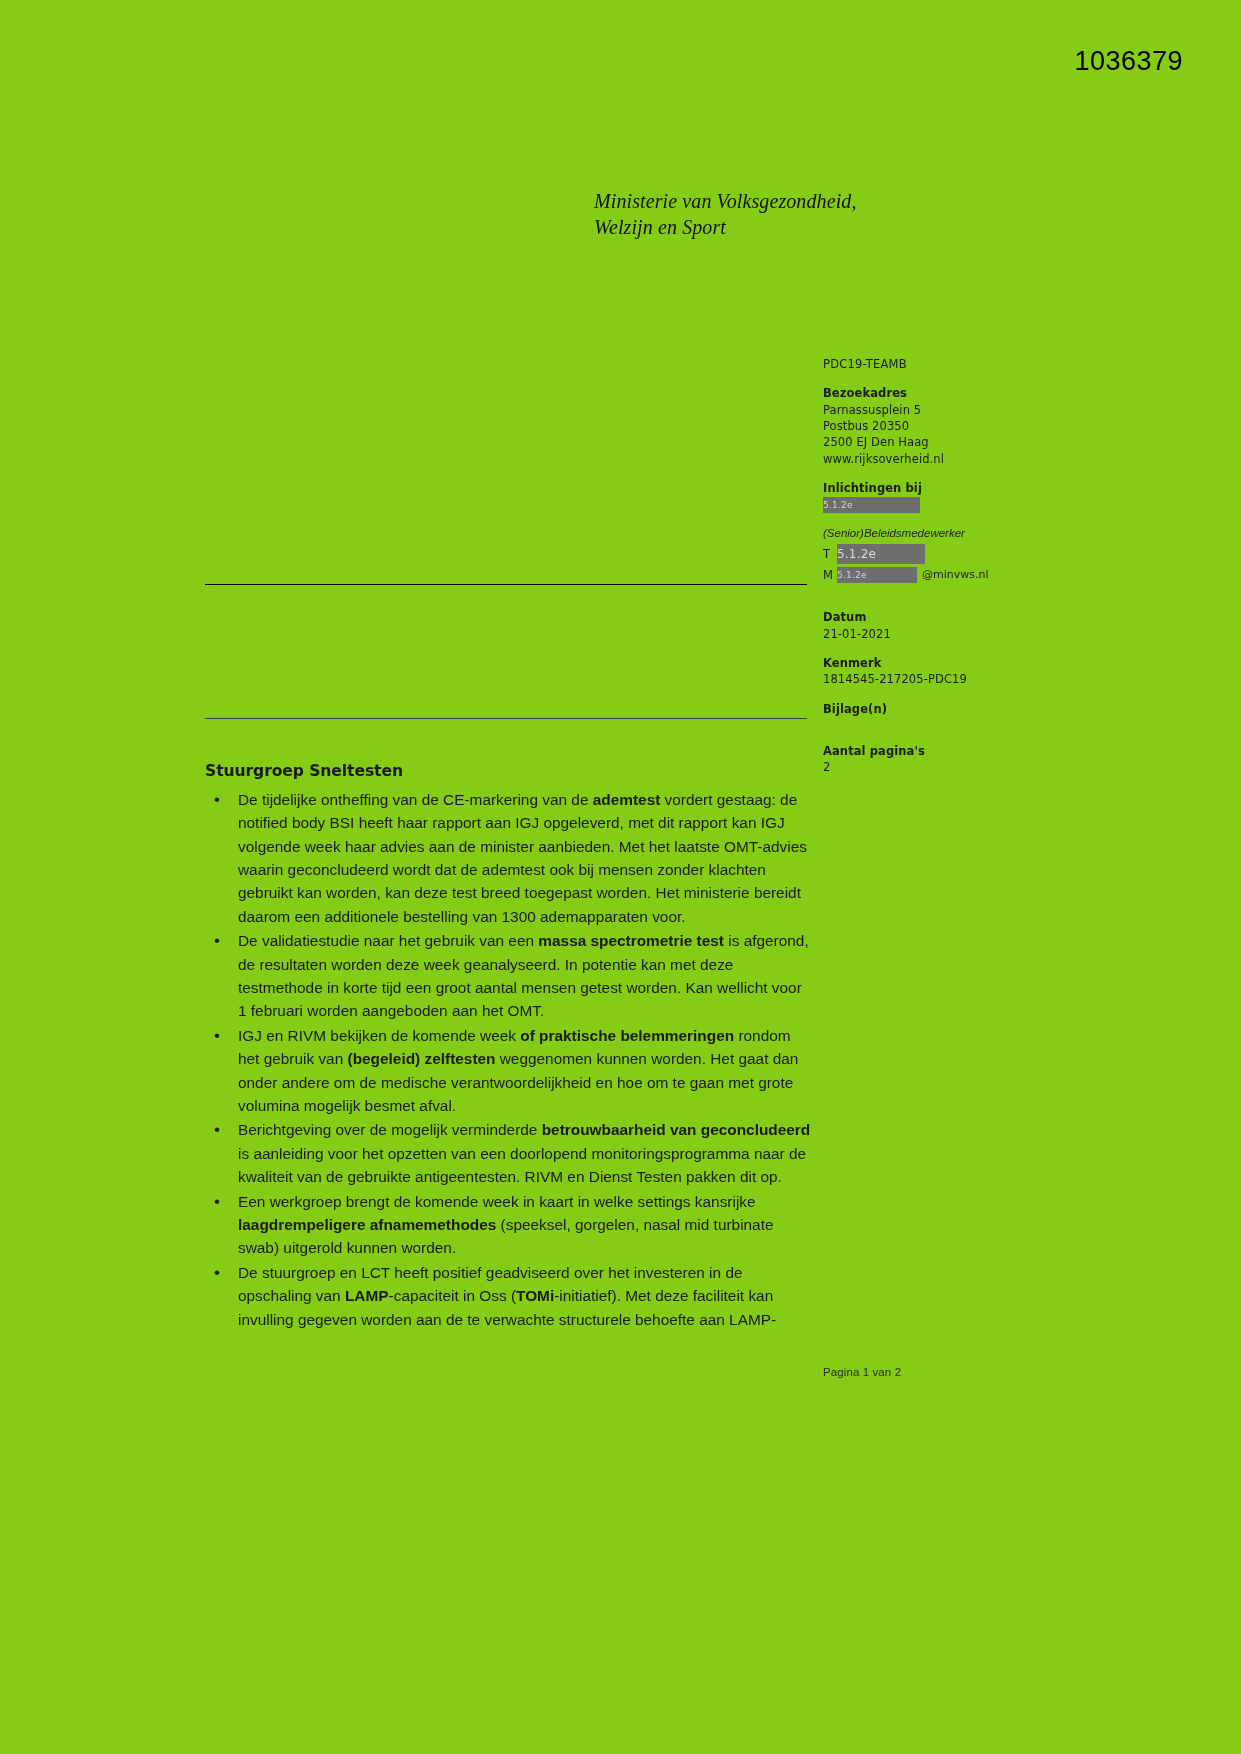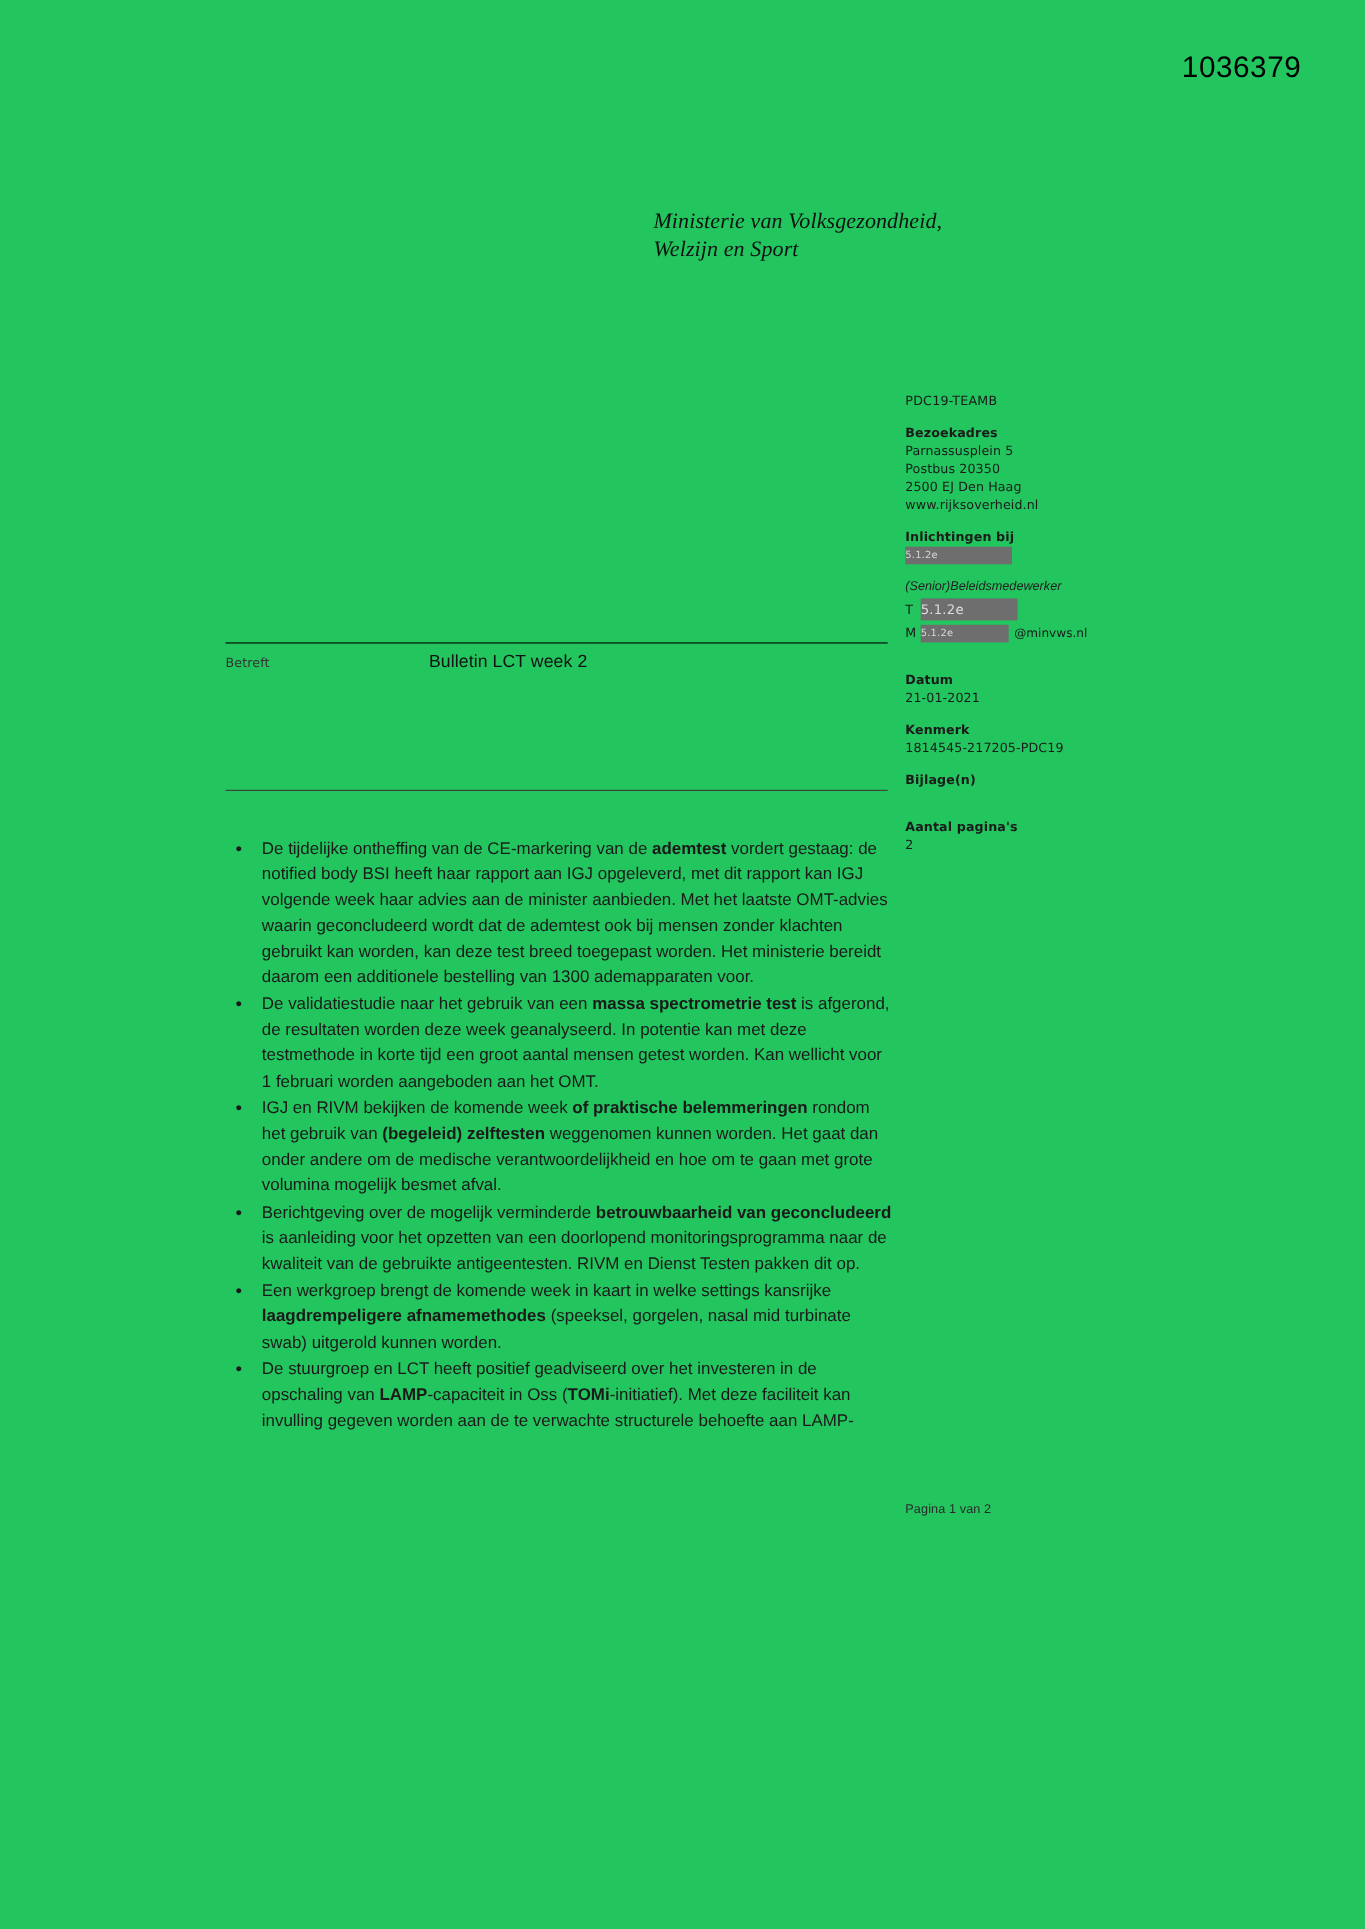--- a/index.html
+++ b/index.html
@@ -12,21 +12,21 @@
     height: 1754px;
     position: relative;
     font-family: "DejaVu Sans", sans-serif;
     color: #1a1a1a;
     overflow: hidden;
   }
 
   .page {
     position: absolute;
     inset: 0;
-    background: #22c55e;
+    background: #84cc16;
   }
 
   
   .doc-id {
     position: absolute;
     top: 46px;
     right: 58px;
     font-family: "Liberation Sans", sans-serif;
     font-size: 27px;
     letter-spacing: 0.5px;
@@ -239,28 +239,25 @@
 
     <div class="spacer"></div>
 
     <div class="label">Aantal pagina's</div>
     <div class="val">2</div>
   </div>
 
 
   <div class="rule top"></div>
 
-  <div class="betreft-row">
-    <div class="betreft-label">Betreft</div>
-    <div class="betreft-value">Bulletin LCT week 2</div>
-  </div>
 
   <div class="rule bottom"></div>
 
   <div class="body">
+    <h2>Stuurgroep Sneltesten</h2>
     <ul class="bullets">
         <li><span>De tijdelijke ontheffing van de CE-markering van de </span><b>ademtest</b><span> vordert gestaag: de notified body BSI heeft haar rapport aan IGJ opgeleverd, met dit rapport kan IGJ volgende week haar advies aan de minister aanbieden. Met het laatste OMT-advies waarin geconcludeerd wordt dat de ademtest ook bij mensen zonder klachten gebruikt kan worden, kan deze test breed toegepast worden. Het ministerie bereidt daarom een additionele bestelling van 1300 ademapparaten voor.</span></li>
         <li><span>De validatiestudie naar het gebruik van een </span><b>massa spectrometrie test</b><span> is afgerond, de resultaten worden deze week geanalyseerd. In potentie kan met deze testmethode in korte tijd een groot aantal mensen getest worden. Kan wellicht voor 1 februari worden aangeboden aan het OMT.</span></li>
         <li><span>IGJ en RIVM bekijken de komende week </span><b>of praktische belemmeringen</b><span> rondom het gebruik van </span><b>(begeleid) zelftesten</b><span> weggenomen kunnen worden. Het gaat dan onder andere om de medische verantwoordelijkheid en hoe om te gaan met grote volumina mogelijk besmet afval.</span></li>
         <li><span>Berichtgeving over de mogelijk verminderde </span><b>betrouwbaarheid van geconcludeerd</b><span> is aanleiding voor het opzetten van een doorlopend monitoringsprogramma naar de kwaliteit van de gebruikte antigeentesten. RIVM en Dienst Testen pakken dit op.</span></li>
         <li><span>Een werkgroep brengt de komende week in kaart in welke settings kansrijke </span><b>laagdrempeligere afnamemethodes</b><span> (speeksel, gorgelen, nasal mid turbinate swab) uitgerold kunnen worden.</span></li>
         <li><span>De stuurgroep en LCT heeft positief geadviseerd over het investeren in de opschaling van </span><b>LAMP</b><span>-capaciteit in Oss (</span><b>TOMi</b><span>-initiatief). Met deze faciliteit kan invulling gegeven worden aan de te verwachte structurele behoefte aan LAMP-</span></li>
       </ul>
   </div>
 

